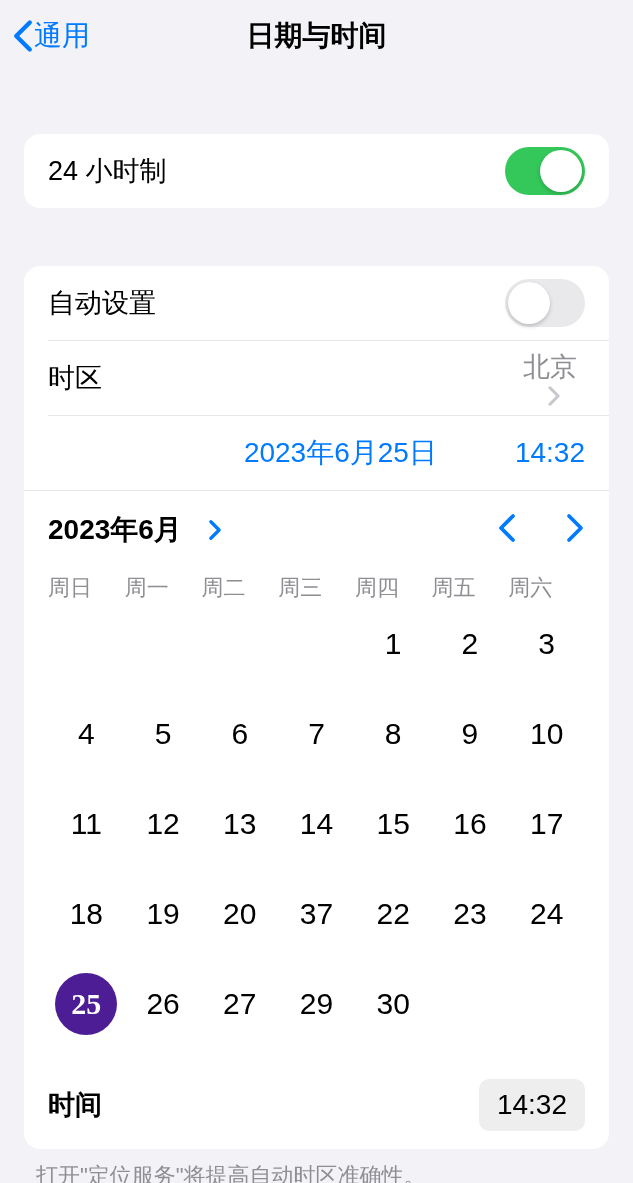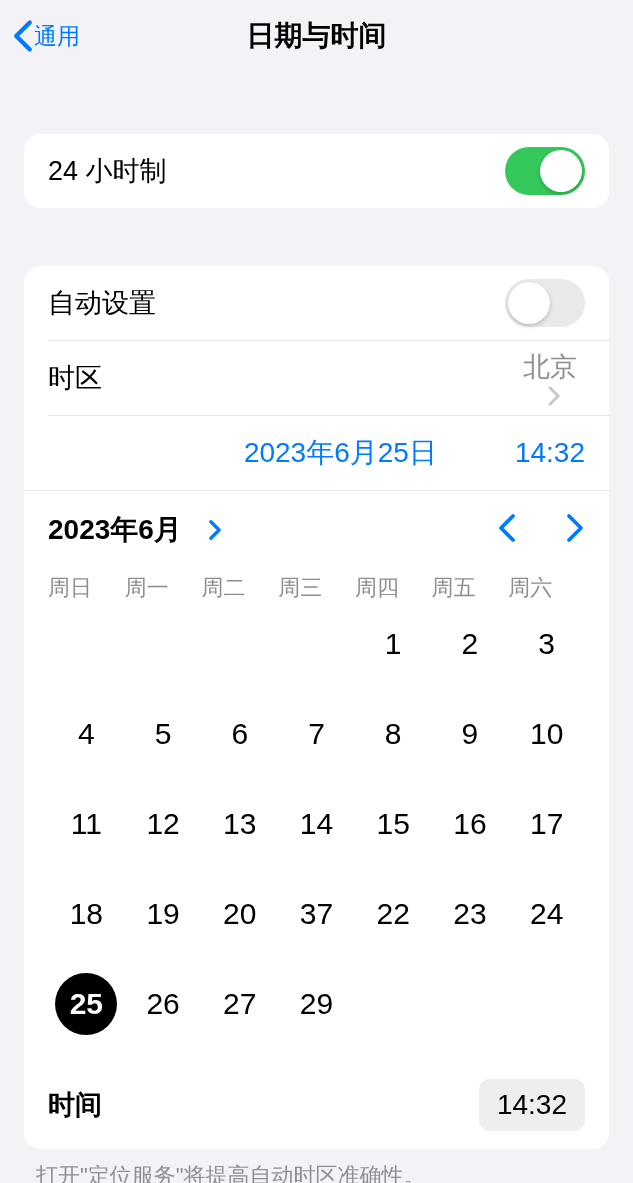--- a/index.html
+++ b/index.html
@@ -17,21 +17,21 @@
       height: 72px;
       position: relative;
       padding: 0 16px;
     }
     .back-btn {
       position: absolute;
       left: 12px;
       display: flex;
       align-items: center;
       color: #007aff;
-      font-size: 23px;
+      font-size: 28px;
       cursor: pointer;
     }
     .back-btn svg { flex-shrink: 0; }
     .back-label { margin-left: 0px; }
     .title {
       font-size: 28px;
       font-weight: 600;
       color: #000;
     }
     .section {
@@ -153,23 +153,24 @@
       height: 62px;
       display: flex;
       align-items: center;
       justify-content: center;
       font-size: 30px;
       color: #000;
       border-radius: 50%;
       cursor: pointer;
     }
     .day.selected {
-      background: #000000;
+      background: #4c1d95;
       color: #fff;
       font-weight: 600;
+      font-family: Liberation Serif, serif;
     }
     .day.empty { cursor: default; }
     .time-row {
       display: flex;
       align-items: center;
       justify-content: space-between;
       padding: 14px 24px 18px 24px;
     }
     .time-label {
       font-size: 27px;
@@ -359,20 +360,23 @@
         </div>
         <div class="day-cell">
           <div class="day">26</div>
         </div>
         <div class="day-cell">
           <div class="day">27</div>
         </div>
         <div class="day-cell">
           <div class="day">29</div>
         </div>
+        <div class="day-cell">
+          <div class="day">30</div>
+        </div>
       </div>
   </div>
 
   <div class="time-row">
     <span class="time-label">时间</span>
     <div class="time-value-box">14:32</div>
   </div>
 </div>
 
 <div class="footer-note">打开"定位服务"将提高自动时区准确性。</div>

